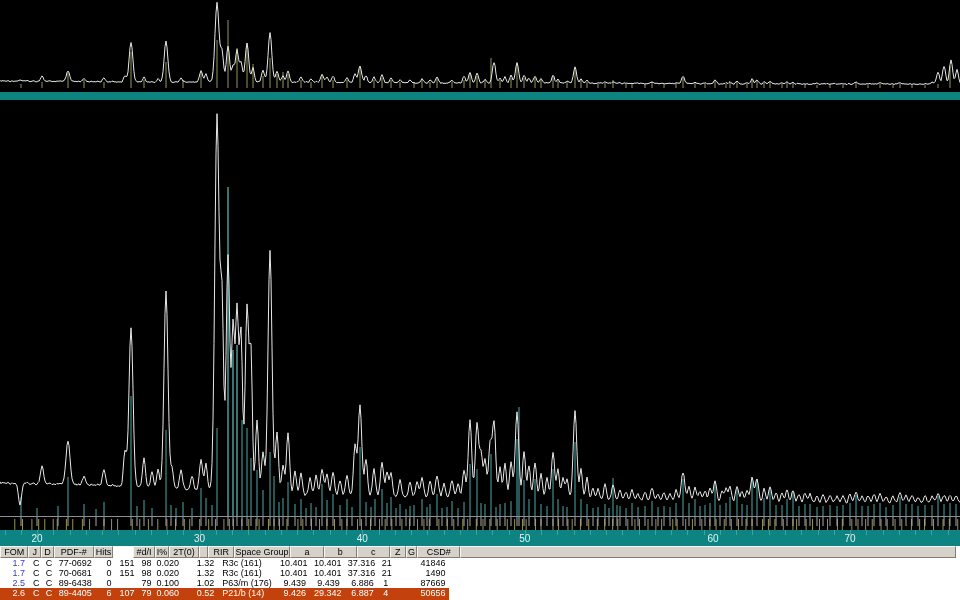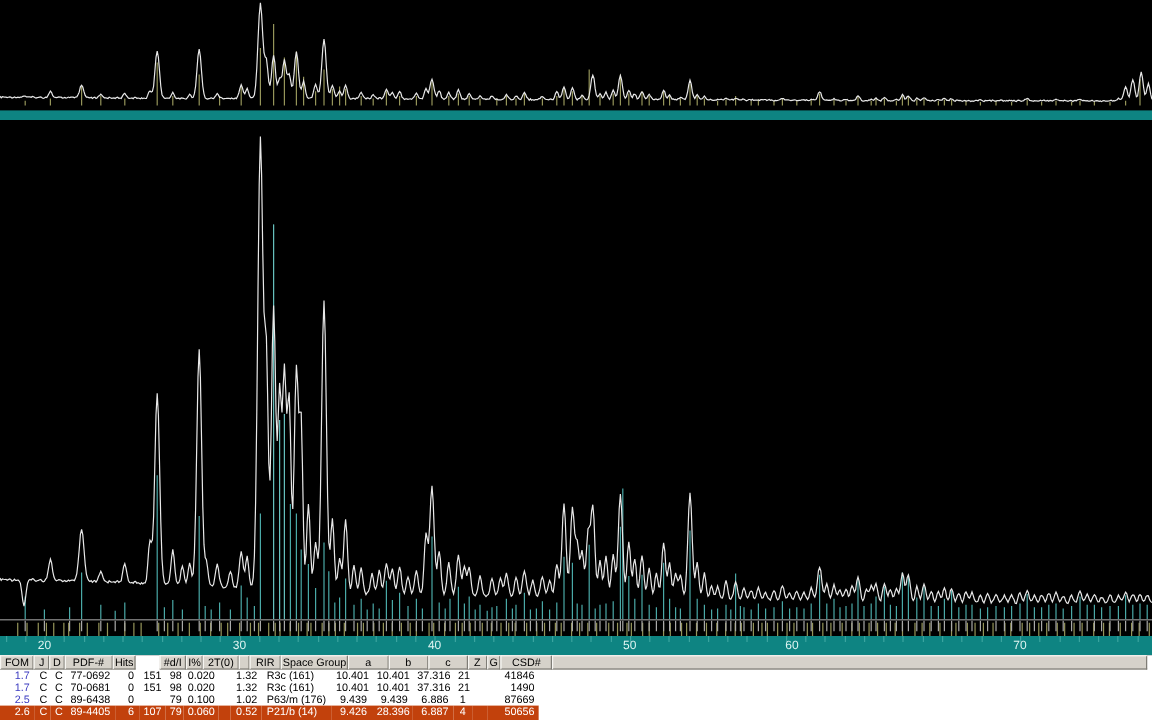--- a/index.html
+++ b/index.html
@@ -633,21 +633,21 @@
       <div class="axis-minor" style="left: 866.3px; background: rgb(58, 164, 159);"></div>
       <div class="axis-minor" style="left: 882.5px; background: rgb(58, 164, 159);"></div>
       <div class="axis-minor" style="left: 898.8px; background: rgb(58, 164, 159);"></div>
       <div class="axis-minor" style="left: 915px; background: rgb(58, 164, 159);"></div>
       <div class="axis-minor" style="left: 931.3px; background: rgb(58, 164, 159);"></div>
       <div class="axis-minor" style="left: 947.6px; background: rgb(58, 164, 159);"></div>
       <div class="axis-lab" style="left: 37px; color: rgb(223, 245, 242);">20</div>
       <div class="axis-lab" style="left: 199.6px; color: rgb(223, 245, 242);">30</div>
       <div class="axis-lab" style="left: 362.2px; color: rgb(223, 245, 242);">40</div>
       <div class="axis-lab" style="left: 524.8px; color: rgb(223, 245, 242);">50</div>
-      <div class="axis-lab" style="left: 660px; color: rgb(223, 245, 242);">60</div>
+      <div class="axis-lab" style="left: 713px; color: rgb(223, 245, 242);">60</div>
       <div class="axis-lab" style="left: 850px; color: rgb(223, 245, 242);">70</div>
     </div>
 
   <div id="result-table">
     <div class="thead" id="thead-row">
         <div class="hcell" style="width: 29px;">FOM</div>
         <div class="hcell" style="width: 13px;">J</div>
         <div class="hcell" style="width: 13px;">D</div>
         <div class="hcell" style="width: 41px;">PDF-#</div>
         <div class="hcell" style="width: 20px;">Hits</div>
@@ -732,21 +732,21 @@
           <div class="dcell" style="width: 13px; text-align: center;">C</div>
           <div class="dcell" style="width: 41px; text-align: center;">89-4405</div>
           <div class="dcell" style="width: 20px; text-align: right;">6</div>
           <div class="dcell" style="width: 22px; text-align: right;">107</div>
           <div class="dcell" style="width: 15px; text-align: right;">79</div>
           <div class="dcell" style="width: 30px; text-align: right;">0.060</div>
           <div class="dcell" style="width: 10px; text-align: left;"></div>
           <div class="dcell" style="width: 26px; text-align: right;">0.52</div>
           <div class="dcell" style="width: 58px; text-align: left;">P21/b (14)</div>
           <div class="dcell" style="width: 34px; text-align: right;">9.426</div>
-          <div class="dcell" style="width: 34px; text-align: right;">28.396</div>
+          <div class="dcell" style="width: 34px; text-align: right;">29.342</div>
           <div class="dcell" style="width: 34px; text-align: right;">6.887</div>
           <div class="dcell" style="width: 16px; text-align: center;">4</div>
           <div class="dcell" style="width: 12px; text-align: center;"></div>
           <div class="dcell" style="width: 44px; text-align: right;">50656</div>
           <div class="dcell filler" style="width: 509px; text-align: left;"></div>
         </div>
       </div>
   </div>
 
 </div>

